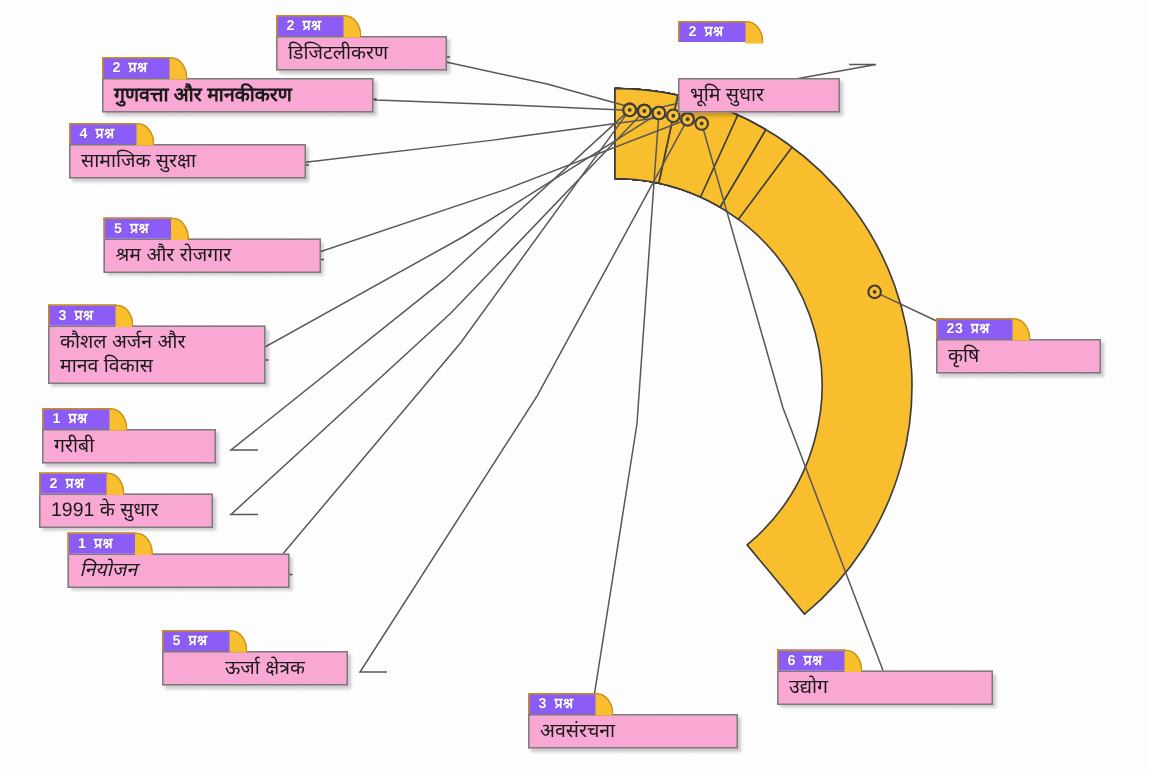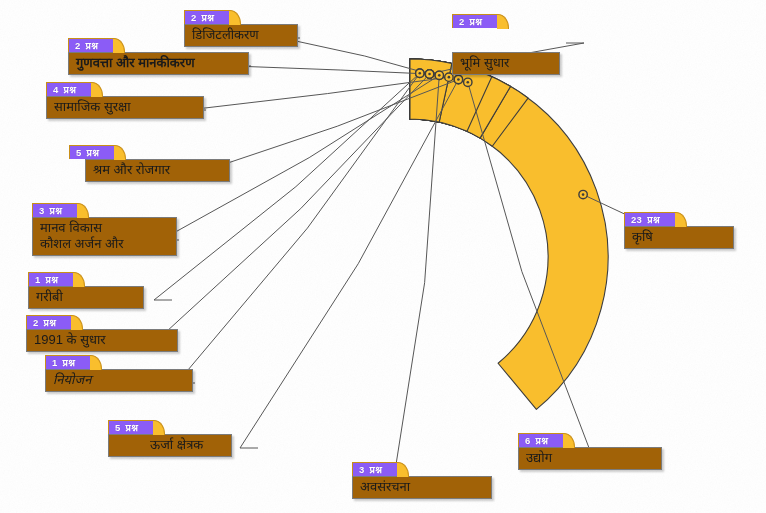--- a/index.html
+++ b/index.html
@@ -41,21 +41,21 @@
     width:12px;height:15px;
     background:#f9be2d;
     border-top:1px solid #c98f18;
     border-right:1px solid #c98f18;
     border-top-right-radius:11px 14px;
     box-sizing:border-box;
   }
   .tab .cnt{margin-right:5px;}
   .box{
     box-sizing:border-box;
-    background:#a16207;
+    background:#f9a8d4;
     border:1px solid #7b7b7b;
     box-shadow:2px 2px 2px rgba(0,0,0,.20);
     font-size:13px;
     color:#1a1a1a;
     padding:2px 8px 3px 7px;
     white-space:nowrap;
     line-height:16px;
     min-height:22px;
     display:flex;
     flex-direction:column;
@@ -183,49 +183,49 @@
     </div>
     <div class="box" style="width:158px;">
       <span class="ln">सामाजिक सुरक्षा</span>
     </div>
   </div>
 
   <div class="callout" style="left:69px;top:145px;">
     <div class="tab">
       <span class="cnt">5</span><span>प्रश्न</span>
     </div>
-    <div class="box" style="width:145px;margin-left:16px;">
+    <div class="box" style="width:145px;">
       <span class="ln">श्रम और रोजगार</span>
     </div>
   </div>
 
   <div class="callout" style="left:32px;top:203px;">
     <div class="tab">
       <span class="cnt">3</span><span>प्रश्न</span>
     </div>
     <div class="box" style="width:145px;">
+      <span class="ln">कौशल अर्जन और</span>
       <span class="ln">मानव विकास</span>
-      <span class="ln">कौशल अर्जन और</span>
     </div>
   </div>
 
   <div class="callout" style="left:28px;top:272px;">
     <div class="tab">
       <span class="cnt">1</span><span>प्रश्न</span>
     </div>
     <div class="box" style="width:116px;">
       <span class="ln">गरीबी</span>
     </div>
   </div>
 
   <div class="callout" style="left:26px;top:315px;">
     <div class="tab">
       <span class="cnt">2</span><span>प्रश्न</span>
     </div>
-    <div class="box" style="width:152px;">
+    <div class="box" style="width:116px;">
       <span class="ln">1991 के सुधार</span>
     </div>
   </div>
 
   <div class="callout" style="left:45px;top:355px;">
     <div class="tab">
       <span class="cnt">1</span><span>प्रश्न</span>
     </div>
     <div class="box" style="width:148px;font-style:italic;">
       <span class="ln">नियोजन</span>

